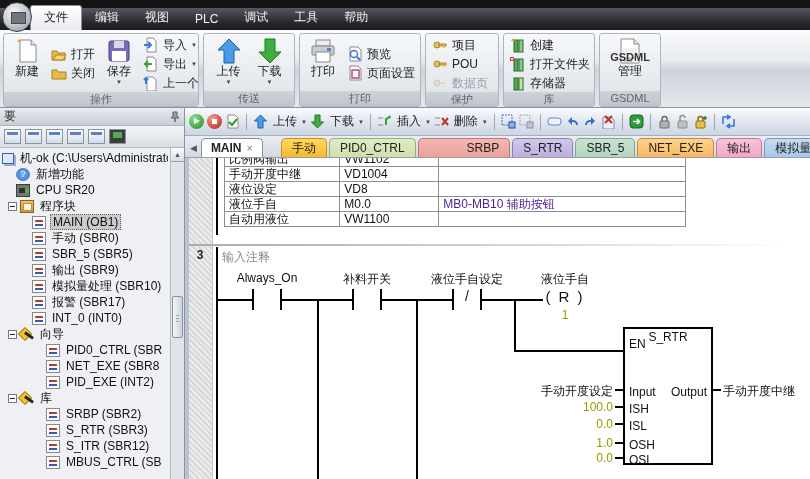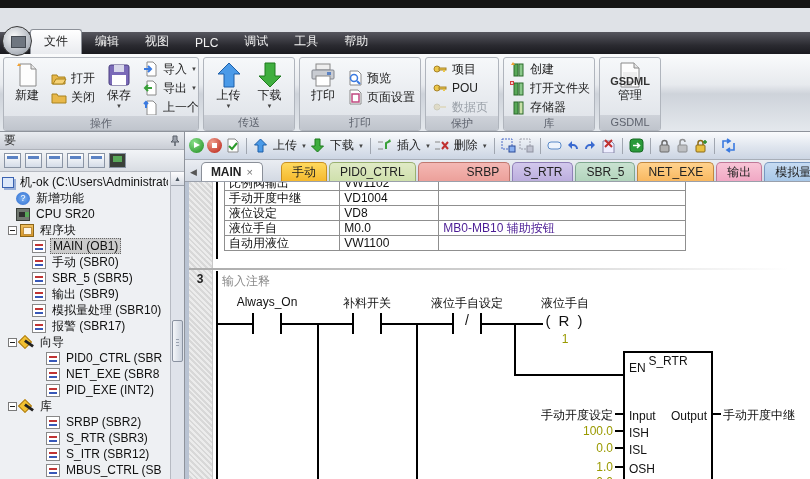--- a/index.html
+++ b/index.html
@@ -1,21 +1,21 @@
 <!DOCTYPE html>
 <html><head>
 <meta charset="utf-8">
 <style>
   * { margin:0; padding:0; box-sizing:border-box; }
   body { font-family:"Liberation Sans","DejaVu Sans",sans-serif; background:#555; }
   .window { width:810px; height:479px; position:relative; overflow:hidden; background:#dfe2e7; }
 
   
   .titlebar { height:8px; background:#141414; }
-  .menubar { height:22px; background:linear-gradient(#57575f,#2b2b31 60%,#1a1a1f); display:flex; align-items:flex-end; padding-left:30px; position:relative;margin-top:24px; }
+  .menubar { height:22px; background:linear-gradient(#57575f,#2b2b31 60%,#1a1a1f); display:flex; align-items:flex-end; padding-left:30px; position:relative; }
   .appbtn { position:absolute; left:2px; top:-6px; width:30px; height:30px; border-radius:50%;
             background:radial-gradient(circle at 40% 35%, #fafafa,#b9bec6 60%,#8d939c); border:1px solid #3a3a3a; z-index:5; }
   .appbtn::after { content:""; position:absolute; left:8px; top:9px; width:13px; height:10px; background:#6f7680; border:1px solid #454a52; }
   .mtab { color:#f2f2f2; font-size:12px; padding:3px 13px 4px; cursor:default; }
   .mtab.active { background:linear-gradient(#ffffff,#e9ebef); color:#222; border:1px solid #8d9199; border-bottom:none; border-radius:3px 3px 0 0; }
 
   
   .ribbon { height:78px; background:linear-gradient(180deg,#fafbfc 0%,#e7eaee 40%,#ced3da 52%,#e4e8ed 100%);
             border-bottom:1px solid #8e939b; display:flex; gap:4px; padding:3px 3px 0; }
   .rgroup { border:1px solid #b0b5bd; border-radius:3px; display:flex; flex-direction:column; overflow:hidden;
@@ -381,20 +381,24 @@
             <span class="lbl">输出 (SBR9)</span>
           </div>
         <div class="trow" style="padding-left:30px;">
             <span class="ti page"></span>
             <span class="lbl">模拟量处理 (SBR10)</span>
           </div>
         <div class="trow" style="padding-left:30px;">
             <span class="ti page"></span>
             <span class="lbl">报警 (SBR17)</span>
           </div>
+        <div class="trow" style="padding-left:30px;">
+            <span class="ti page"></span>
+            <span class="lbl">INT_0 (INT0)</span>
+          </div>
         <div class="trow" style="padding-left:6px;">
             <span class="exp"></span>
             <span class="ti wand"></span>
             <span class="lbl">向导</span>
           </div>
         <div class="trow" style="padding-left:44px;text-align:right;">
             <span class="ti page"></span>
             <span class="lbl">PID0_CTRL (SBR</span>
           </div>
         <div class="trow" style="padding-left:44px;">

